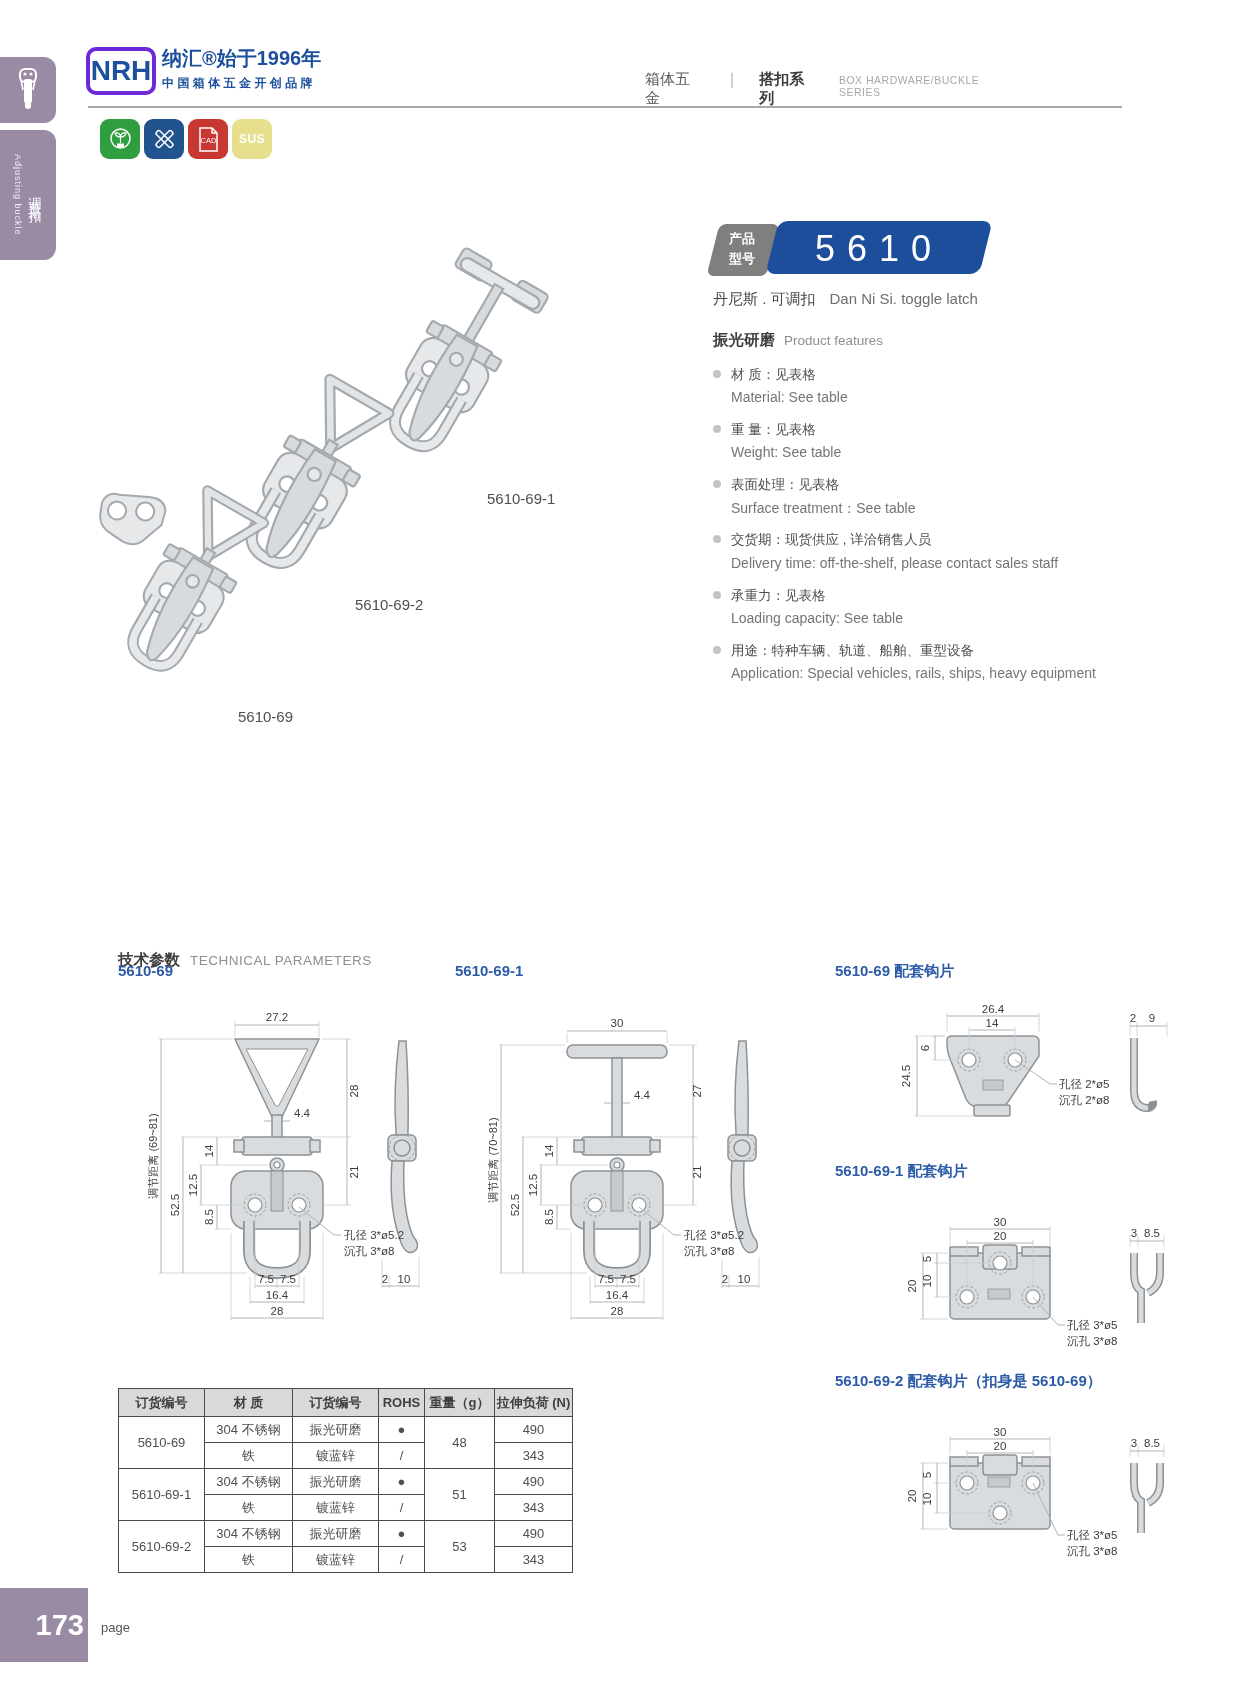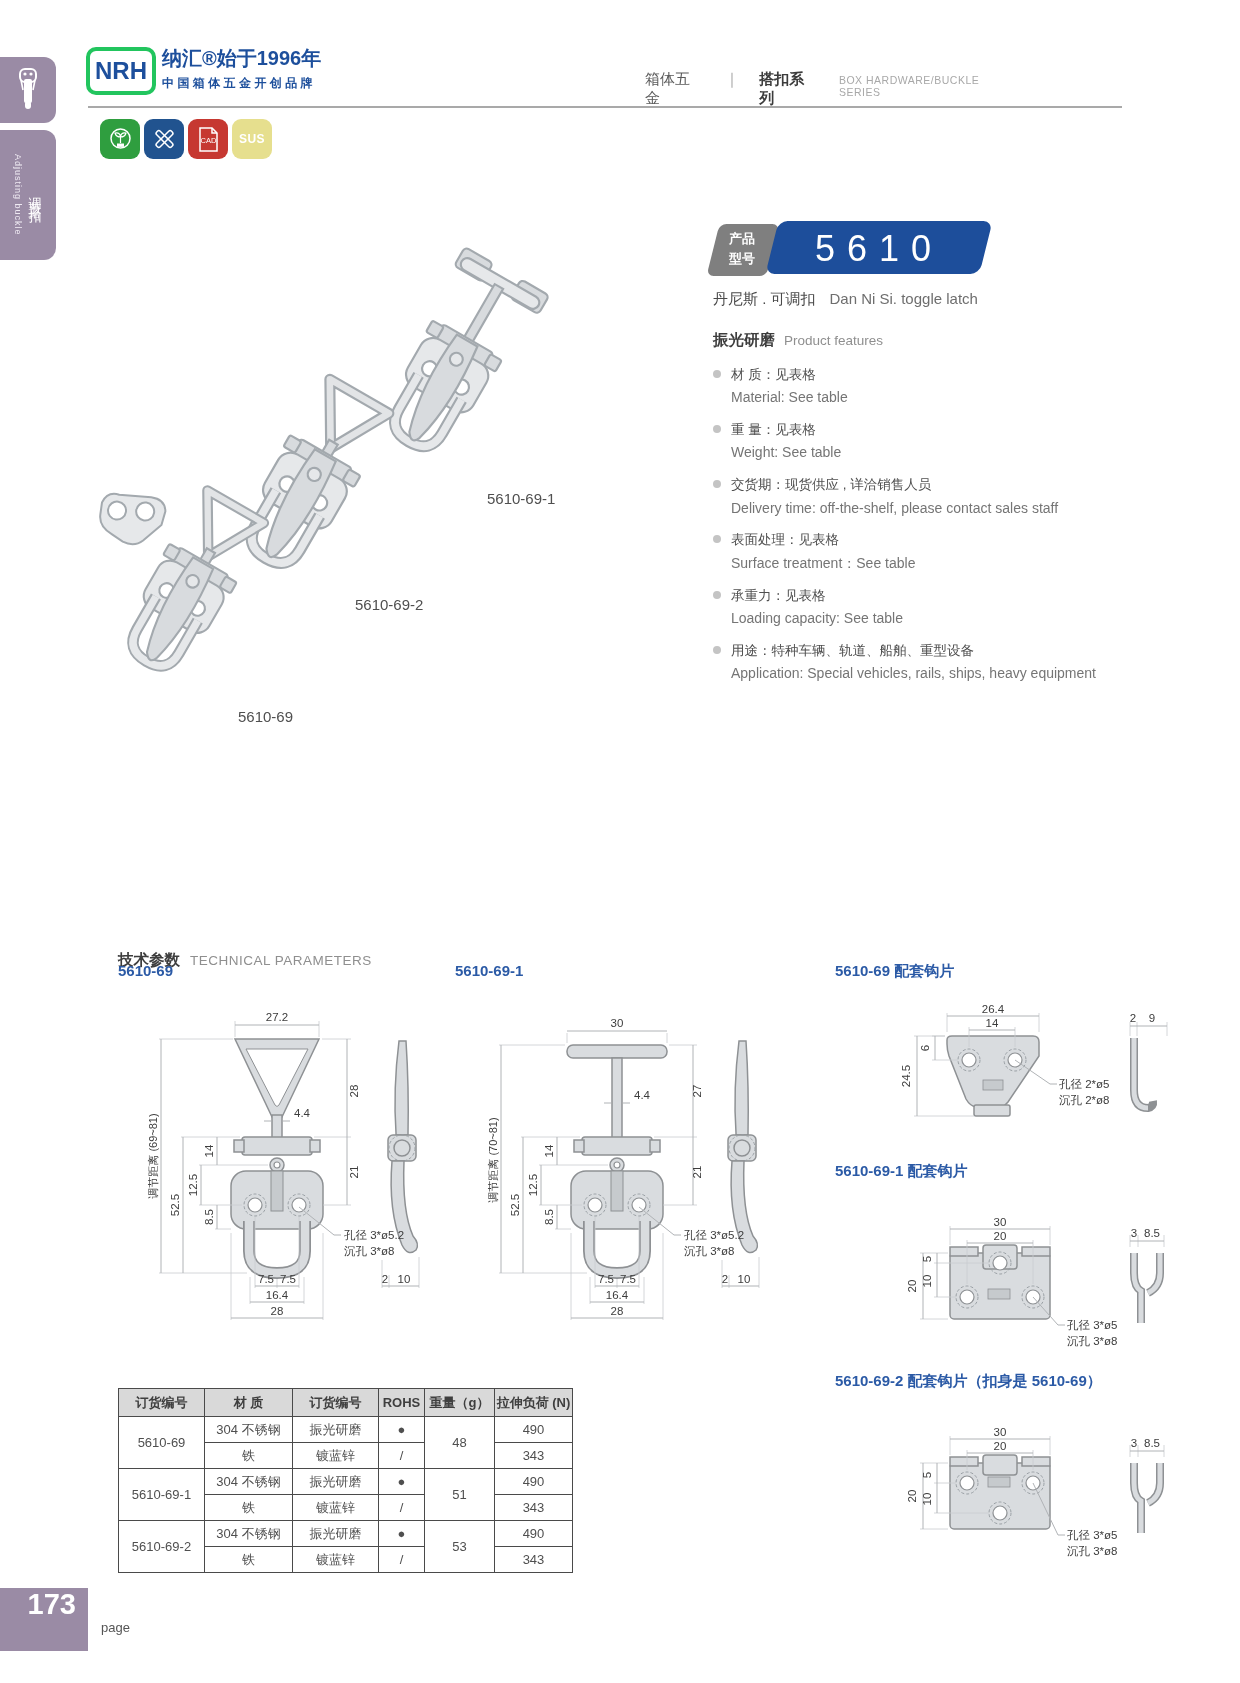--- a/index.html
+++ b/index.html
@@ -9,22 +9,22 @@
 
   
   .tab1{left:0;top:57px;width:56px;height:66px;background:#9a8ba5;border-radius:0 12px 12px 0;
         display:flex;align-items:center;justify-content:center;}
   .tab2{left:0;top:130px;width:56px;height:130px;background:#9a8ba5;border-radius:0 12px 12px 0;
         display:flex;align-items:center;justify-content:center;gap:3px;}
   .ven{writing-mode:vertical-rl;color:#efeaf3;font-size:9px;letter-spacing:1px;}
   .vcn{writing-mode:vertical-rl;color:#fff;font-size:13px;letter-spacing:4px;}
 
   
-  .logo{left:86px;top:47px;width:62px;height:40px;border:4px solid #22c55e;border-radius:10px;
-        display:flex;align-items:center;justify-content:center;font-weight:bold;font-size:24px;color:#1d4f9c;}
+  .logo{left:86px;top:47px;width:62px;height:40px;border:4px solid #6d28d9;border-radius:10px;
+        display:flex;align-items:center;justify-content:center;font-weight:bold;font-size:28px;color:#1d4f9c;}
   .brand{left:162px;top:45px;}
   .brand .l1{font-size:20px;font-weight:bold;color:#1d4f9c;}
   .brand .l2{font-size:12px;font-weight:bold;color:#1d4f9c;letter-spacing:3.4px;margin-top:3px;}
   .series{left:645px;top:70px;width:378px;display:flex;align-items:baseline;justify-content:flex-end;gap:20px;}
   .series .cnl{font-size:15px;color:#5a5a5a;}
   .series .div{font-size:15px;color:#9a9a9a;}
   .series .cnr{font-size:15px;color:#3c3c3c;font-weight:bold;}
   .series .en{font-size:10.5px;color:#a8a8a8;letter-spacing:.5px;}
   .hrule{left:88px;top:106px;width:1034px;height:2px;background:#a9a9a9;}
 
@@ -89,22 +89,22 @@
 
   
   .spec{position:absolute;left:118px;top:1388px;border-collapse:collapse;table-layout:fixed;}
   .spec th,.spec td{border:1.5px solid #4a4a4a;text-align:center;font-size:13px;color:#4f4f4f;
       padding:0;height:25px;background:#fff;overflow:hidden;}
   .spec th{background:#d9d9d9;height:27px;font-weight:bold;color:#3f3f3f;}
   .rohs-on{color:#1ca51c;font-size:15px;}
   .rohs-off{color:#666;}
 
   
-  .page-num{left:0;top:1588px;width:88px;height:63px;background:#9a8ba5;color:#fff;
-      display:flex;justify-content:flex-end;padding-right:12px;
+  .page-num{left:0;top:1588px;width:88px;height:74px;background:#9a8ba5;color:#fff;
+      display:flex;align-items:center;justify-content:flex-end;padding-right:4px;
       font-size:29px;font-weight:bold;box-sizing:border-box;}
   .page-word{left:101px;top:1620px;font-size:13px;color:#555;}
 </style>
 </head>
 <body>
 
 <div class="page">
 
   <svg width="0" height="0" style="position:absolute">
     <defs>
@@ -265,26 +265,26 @@
     <ul class="flist">
       <li>
         <div class="fcn">材  质：见表格</div>
         <div class="fen">Material: See table</div>
       </li>
       <li>
         <div class="fcn">重  量：见表格</div>
         <div class="fen">Weight: See table</div>
       </li>
       <li>
+        <div class="fcn">表面处理：见表格</div>
+        <div class="fen">Surface treatment：See table</div>
+      </li>
+      <li>
         <div class="fcn">交货期：现货供应 , 详洽销售人员</div>
         <div class="fen">Delivery time: off-the-shelf, please contact sales staff</div>
-      </li>
-      <li>
-        <div class="fcn">表面处理：见表格</div>
-        <div class="fen">Surface treatment：See table</div>
       </li>
       <li>
         <div class="fcn">承重力：见表格</div>
         <div class="fen">Loading capacity: See table</div>
       </li>
       <li>
         <div class="fcn">用途：特种车辆、轨道、船舶、重型设备</div>
         <div class="fen">Application: Special vehicles, rails, ships, heavy equipment</div>
       </li>
     </ul>

